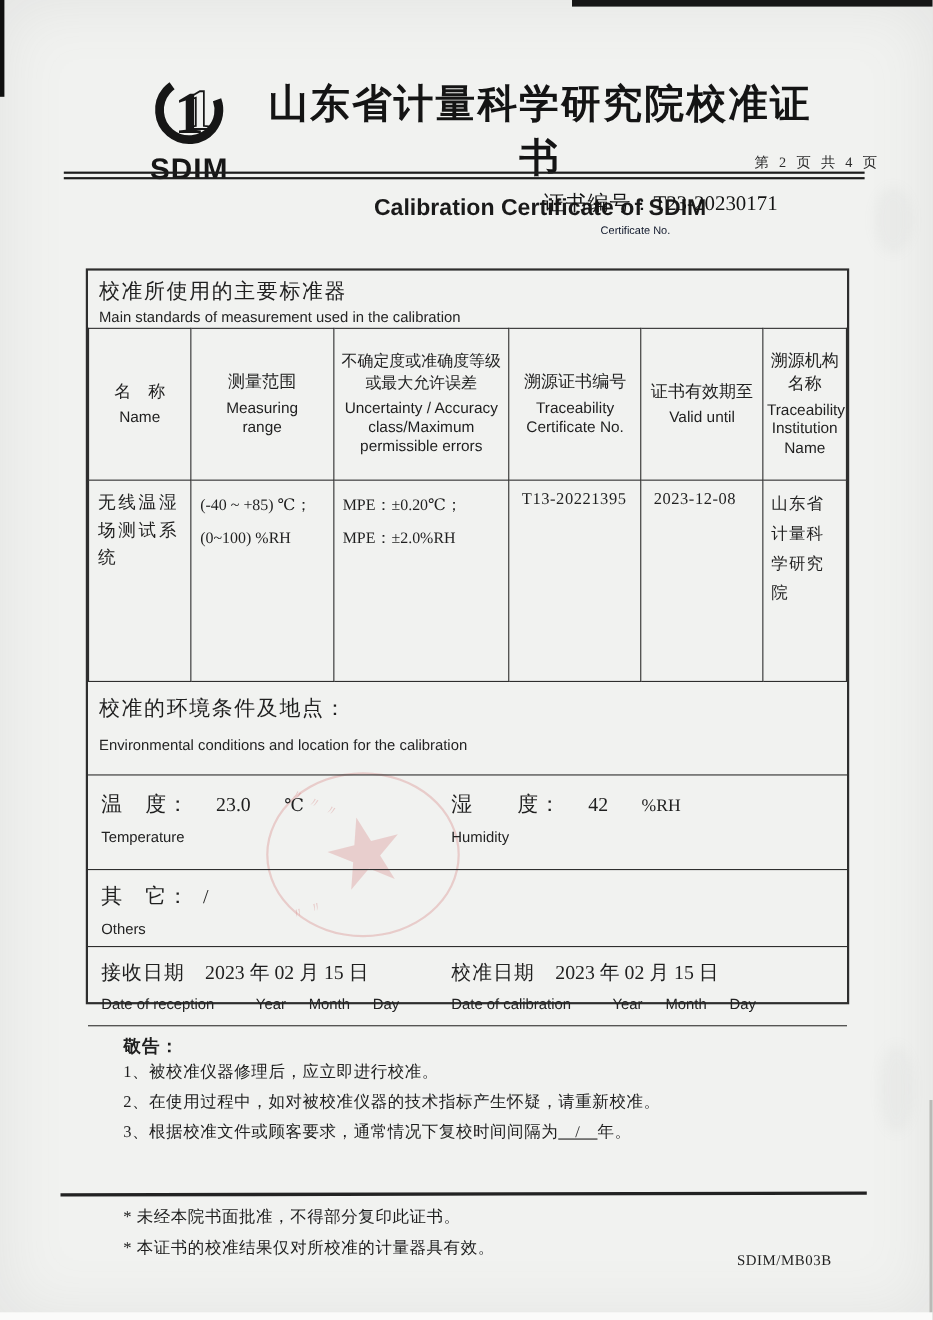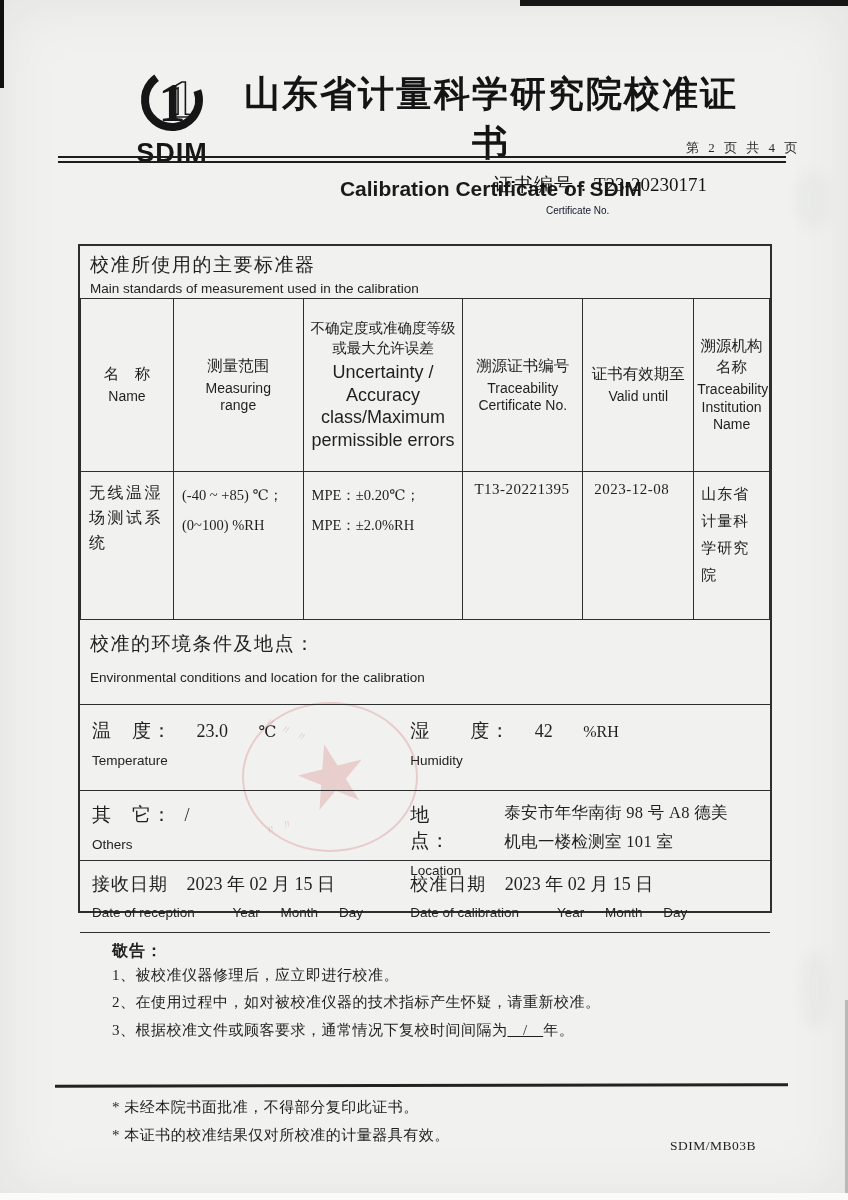--- a/index.html
+++ b/index.html
@@ -50,21 +50,21 @@
   .sec-title .zh{font-size:19px;font-weight:500;letter-spacing:1.5px;}
   .sec-title .en{font-size:13.5px;margin-top:3px;color:#232323;}
 
   .tblwrap{height:322px;}
   table{width:100%;height:100%;border-collapse:collapse;table-layout:fixed;}
   th,td{border:1.2px solid var(--line);}
   th{font-weight:normal;text-align:center;vertical-align:middle;padding:20px 3px;}
   th .zh{font-size:15.5px;line-height:1.35;}
   th .en{font-size:14px;line-height:1.25;margin-top:3px;color:#1f1f1f;}
   th.small .zh{font-size:14.5px;}
-  th.small .en{font-size:18px;}
+  th.small .en{font-size:14px;}
   th.c2 .en{max-width:88px;margin:3px auto 0;}
   tr.hdr{height:104px;}
   td{vertical-align:top;font-family:"Liberation Serif","DejaVu Serif",serif;padding-top:9px;}
   td.c1{font-size:16px;letter-spacing:2.5px;line-height:1.55;padding-left:8px;padding-right:4px;}
   td.pre{white-space:pre-line;font-size:14.5px;line-height:2.05;padding-left:8px;}
   td.c4,td.c5{font-size:15px;padding-left:11px;letter-spacing:.5px;}
   td.c6{font-size:15px;line-height:1.8;padding-left:7px;padding-right:4px;letter-spacing:1px;}
 
   .env-title{height:84px;padding:11px 10px 0 10px;}
   .env-title .zh{font-size:19px;font-weight:500;letter-spacing:1.5px;}
@@ -229,30 +229,20 @@
     </div>
 
     <div class="sec bt row2 r-others">
       <div class="half-l">
         <div>
           <span class="lab-zh">其　它：</span>
           <span class="val" style="margin-left:8px">/</span>
         </div>
         <div class="lab-en">Others</div>
       </div>
-      <div class="half-r">
-        <div class="loc-labels">
-          <div class="lab-zh">地　　点：</div>
-          <div class="lab-en">Location</div>
-        </div>
-        <div class="loc-vals">
-          <div class="loc-line">泰安市年华南街 98 号 A8 德美</div>
-          <div class="loc-line">机电一楼检测室 101 室</div>
-        </div>
-      </div>
     </div>
 
     <div class="sec bt row2 r-dates">
       <div class="half-l">
         <div>
           <span class="date-lab">接收日期</span>
           <span class="date-val">2023 年 02 月 15 日</span>
         </div>
         <div class="lab-en">
           <span>Date of reception</span>

